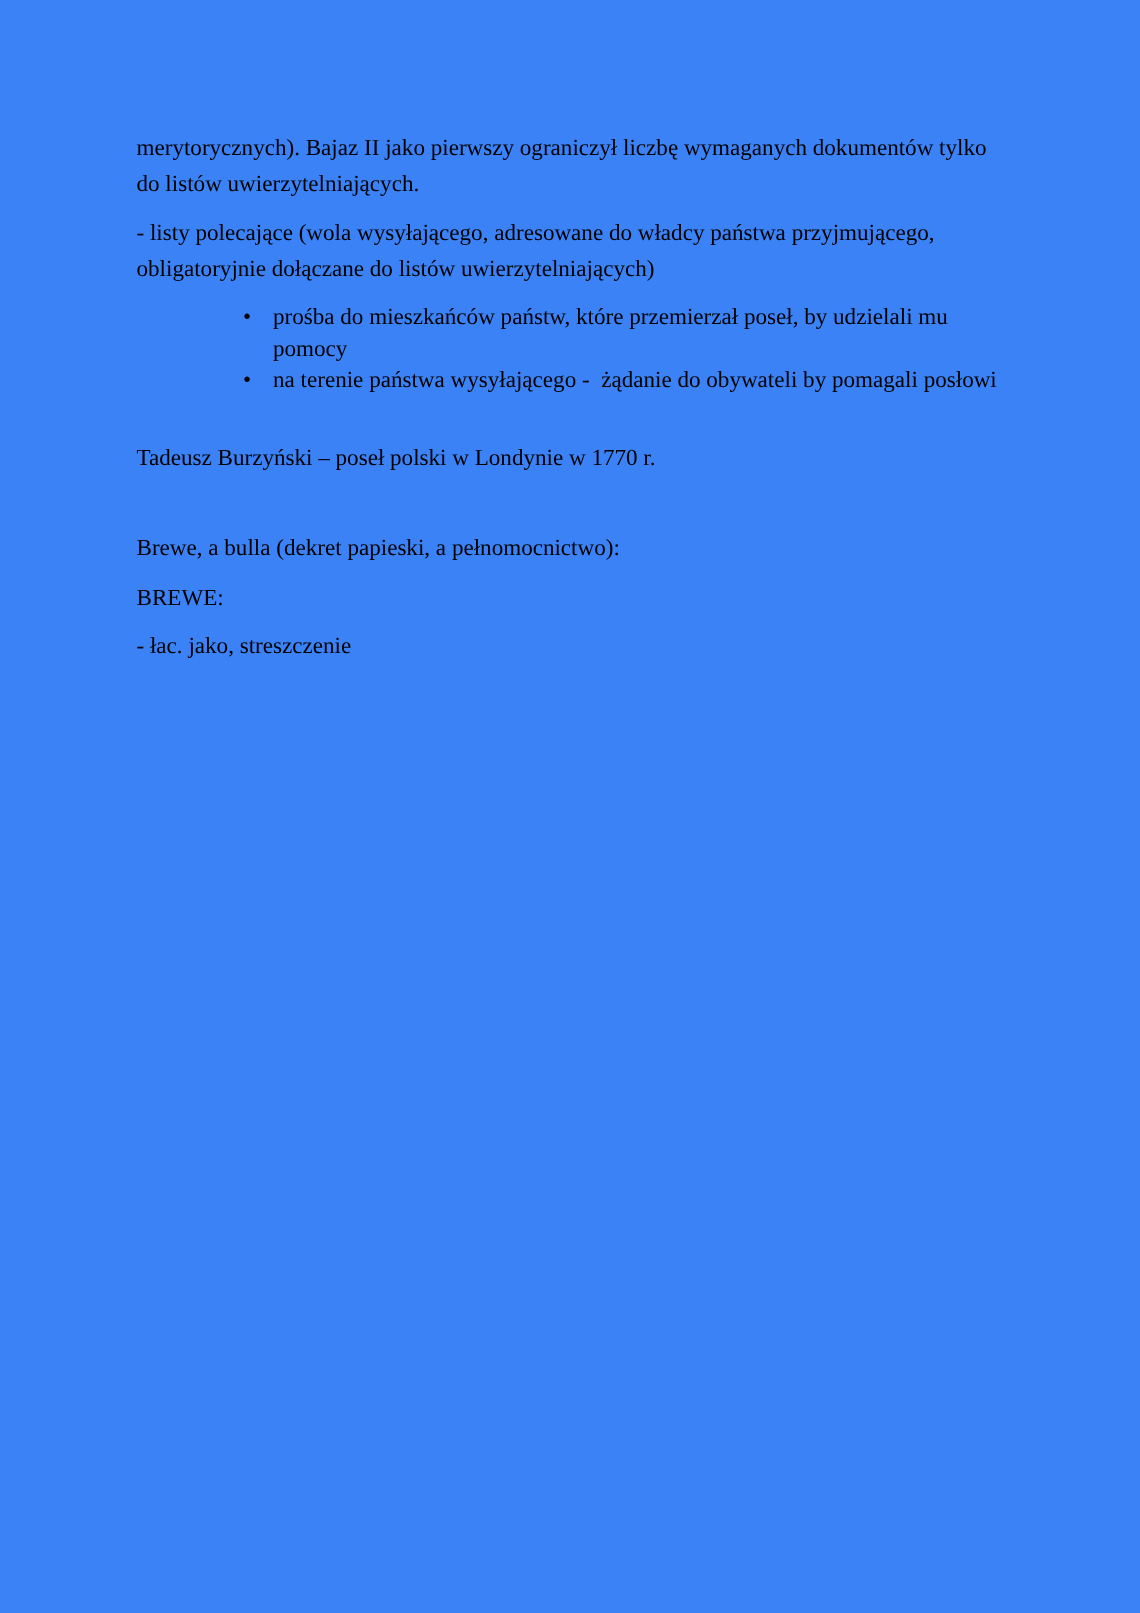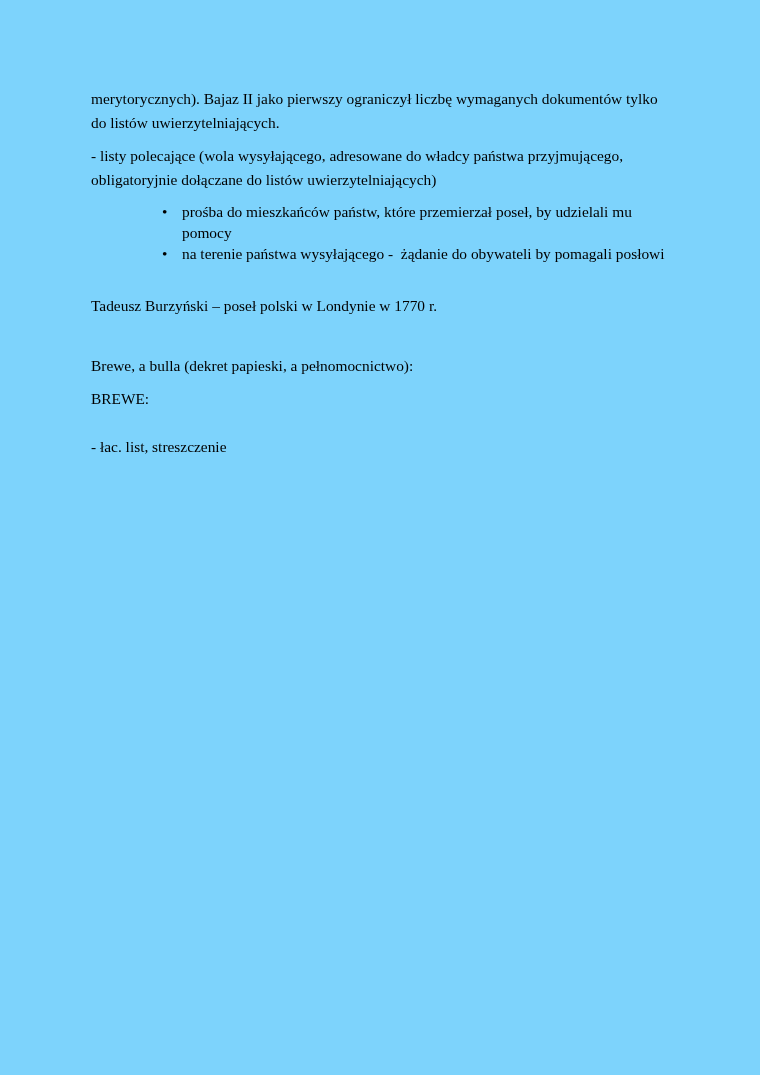--- a/index.html
+++ b/index.html
@@ -8,41 +8,41 @@
     background: #ffffff;
   }
   body {
     width: 760px;
     height: 1075px;
     overflow: hidden;
   }
   .page {
     width: 760px;
     height: 1075px;
-    background: #7dd3fc;
+    background: #3b82f6;
     box-sizing: border-box;
   }
   .doc {
     box-sizing: border-box;
     padding: 87px 84px 0 91px;
     font-family: "Liberation Serif", "DejaVu Serif", serif;
     font-size: 15.4px;
     color: #000000;
   }
   p.para {
     margin: 0 0 9px 0;
     line-height: 24px;
     white-space: pre-wrap;
   }
   p.para-tadeusz {
     margin-top: 30px;
     margin-bottom: 36px;
   }
   p.para-brewe-head {
-    margin-bottom: 24px;
+    margin-bottom: 8px;
   }
   ul.bullets {
     list-style: none;
     margin: 0;
     padding: 0 0 0 71px;
   }
   ul.bullets li {
     display: flex;
     line-height: 21px;
   }
@@ -80,18 +80,18 @@
         <span class="li-text">na terenie państwa wysyłającego -  żądanie do obywateli by pomagali posłowi</span>
       </li>
     </ul>
 
     <p class="para para-tadeusz">Tadeusz Burzyński – poseł polski w Londynie w 1770 r.</p>
 
     <p class="para">Brewe, a bulla (dekret papieski, a pełnomocnictwo):</p>
 
     <p class="para para-brewe-head">BREWE:</p>
 
-    <p class="para">- łac. list, streszczenie</p>
+    <p class="para">- łac. jako, streszczenie</p>
 
 
 
   </div>
 </div>
 
 </body></html>

